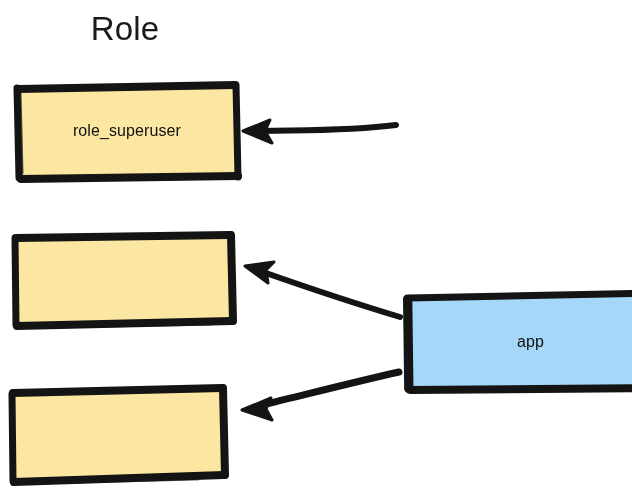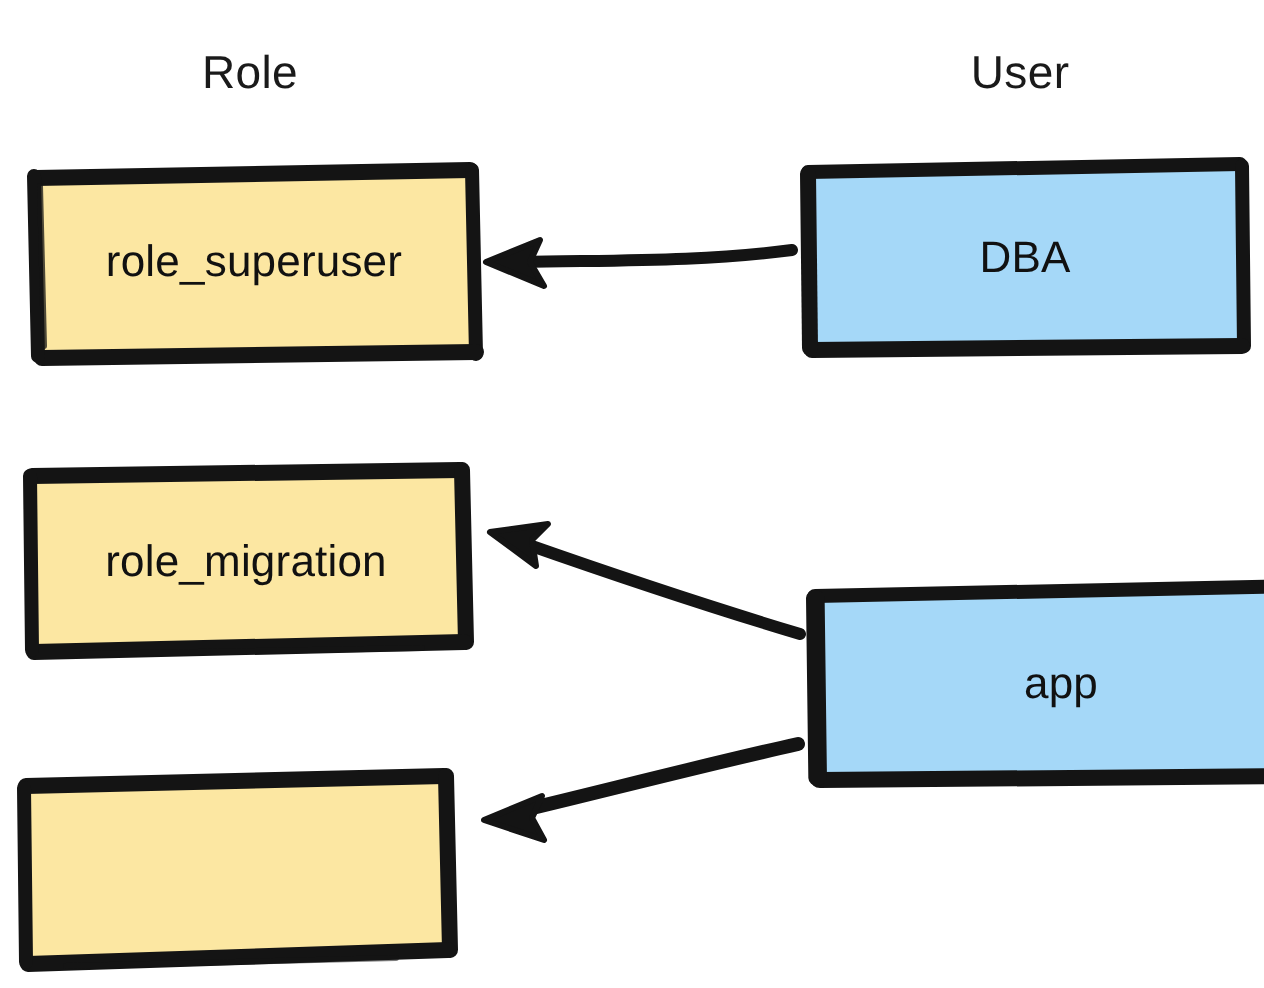--- a/index.html
+++ b/index.html
@@ -12,42 +12,41 @@
   }
   #canvas {
     position: relative;
     width: 632px;
     height: 494px;
     background: #ffffff;
     overflow: hidden;
   }
   .col-header {
     position: absolute;
-    font-size: 23px;
+    font-size: 33px;
     color: #1a1a1a;
     font-weight: 400;
     letter-spacing: 0.2px;
     white-space: nowrap;
     text-align: center;
-    margin-top: 13px;
   }
   #header-role  { left: 0px;   top: 10px; width: 250px; }
   #header-user  { left: 390px; top: 10px; width: 240px; }
 
   .node {
     position: absolute;
     box-sizing: border-box;
     display: flex;
     align-items: center;
     justify-content: center;
   }
   .node .label {
     position: relative;
     z-index: 3;
-    font-size: 22px;
+    font-size: 16px;
     color: #111111;
     white-space: nowrap;
     letter-spacing: 0.1px;
   }
   .node svg.sketch {
     position: absolute;
     left: 0;
     top: 0;
     width: 100%;
     height: 100%;
@@ -64,21 +63,20 @@
     overflow: visible;
   }
 </style>
 </head>
 <body>
 
 <div id="canvas">
 
   <div class="col-header" id="header-role">Role</div>
 
-  <div class="col-header" id="header-user">User</div>
 
   <div class="node" id="node-role_superuser" style="left:14px; top:81px; width:226px; height:100px;">
     <svg class="sketch" viewBox="0 0 226 100" preserveAspectRatio="none">
       <path d="M5,7 L221,3 L223,95 L4,97 Z" fill="#FCE7A2" stroke="none"></path>
       <path d="M4,8 L221,4" fill="none" stroke="#141414" stroke-width="8" stroke-linecap="round"></path>
       <path d="M222,4 L224,96" fill="none" stroke="#141414" stroke-width="7" stroke-linecap="round"></path>
       <path d="M224,95 L7,98" fill="none" stroke="#141414" stroke-width="8" stroke-linecap="round"></path>
       <path d="M5,97 L3,7" fill="none" stroke="#141414" stroke-width="7" stroke-linecap="round"></path>
       <path d="M6,12 L8,92" fill="none" stroke="#141414" stroke-width="3" stroke-linecap="round" opacity="0.75"></path>
     </svg>
@@ -87,44 +85,33 @@
 
   <div class="node" id="node-role_migration" style="left:11px; top:232px; width:224px; height:97px;">
     <svg class="sketch" viewBox="0 0 224 97" preserveAspectRatio="none">
       <path d="M6,5 L219,4 L221,88 L5,93 Z" fill="#FCE7A2" stroke="none"></path>
       <path d="M5,6 L219,3" fill="none" stroke="#141414" stroke-width="8" stroke-linecap="round"></path>
       <path d="M220,3 L222,89" fill="none" stroke="#141414" stroke-width="8" stroke-linecap="round"></path>
       <path d="M221,89 L6,94" fill="none" stroke="#141414" stroke-width="8" stroke-linecap="round"></path>
       <path d="M5,93 L4,6" fill="none" stroke="#141414" stroke-width="7" stroke-linecap="round"></path>
       <path d="M30,95 L200,92" fill="none" stroke="#141414" stroke-width="3" stroke-linecap="round" opacity="0.6"></path>
     </svg>
-    <span class="label">role_migration</span>
   </div>
 
   <div class="node" id="node-role_rw" style="left:8px; top:386px; width:220px; height:99px;">
     <svg class="sketch" viewBox="0 0 220 99" preserveAspectRatio="none">
       <path d="M6,6 L214,2 L216,88 L5,95 Z" fill="#FCE7A2" stroke="none"></path>
       <path d="M5,7 L214,2" fill="none" stroke="#141414" stroke-width="8" stroke-linecap="round"></path>
       <path d="M215,2 L217,89" fill="none" stroke="#141414" stroke-width="8" stroke-linecap="round"></path>
       <path d="M216,89 L6,96" fill="none" stroke="#141414" stroke-width="8" stroke-linecap="round"></path>
       <path d="M5,95 L4,8" fill="none" stroke="#141414" stroke-width="7" stroke-linecap="round"></path>
       <path d="M25,97 L190,93" fill="none" stroke="#141414" stroke-width="3" stroke-linecap="round" opacity="0.55"></path>
     </svg>
   </div>
 
-  <div class="node" id="node-dba" style="left:400px; top:80px; width:225px; height:98px;">
-    <svg class="sketch" viewBox="0 0 225 98" preserveAspectRatio="none">
-      <path d="M6,5 L220,2 L221,92 L5,94 Z" fill="#A5D8F8" stroke="none"></path>
-      <path d="M4,6 L220,2" fill="none" stroke="#141414" stroke-width="7" stroke-linecap="round"></path>
-      <path d="M221,3 L222,93" fill="none" stroke="#141414" stroke-width="7" stroke-linecap="round"></path>
-      <path d="M221,93 L6,95" fill="none" stroke="#141414" stroke-width="8" stroke-linecap="round"></path>
-      <path d="M5,94 L4,7" fill="none" stroke="#141414" stroke-width="8" stroke-linecap="round"></path>
-    </svg>
-    <span class="label">DBA</span>
-  </div>
 
   <div class="node" id="node-app" style="left:403px; top:289px; width:255px; height:106px;">
     <svg class="sketch" viewBox="0 0 219 106" preserveAspectRatio="none">
       <path d="M6,8 L214,4 L215,98 L5,100 Z" fill="#A5D8F8" stroke="none"></path>
       <path d="M4,9 L214,4" fill="none" stroke="#141414" stroke-width="7" stroke-linecap="round"></path>
       <path d="M215,5 L216,99" fill="none" stroke="#141414" stroke-width="7" stroke-linecap="round"></path>
       <path d="M215,99 L6,101" fill="none" stroke="#141414" stroke-width="8" stroke-linecap="round"></path>
       <path d="M5,100 L4,10" fill="none" stroke="#141414" stroke-width="8" stroke-linecap="round"></path>
     </svg>
     <span class="label">app</span>

